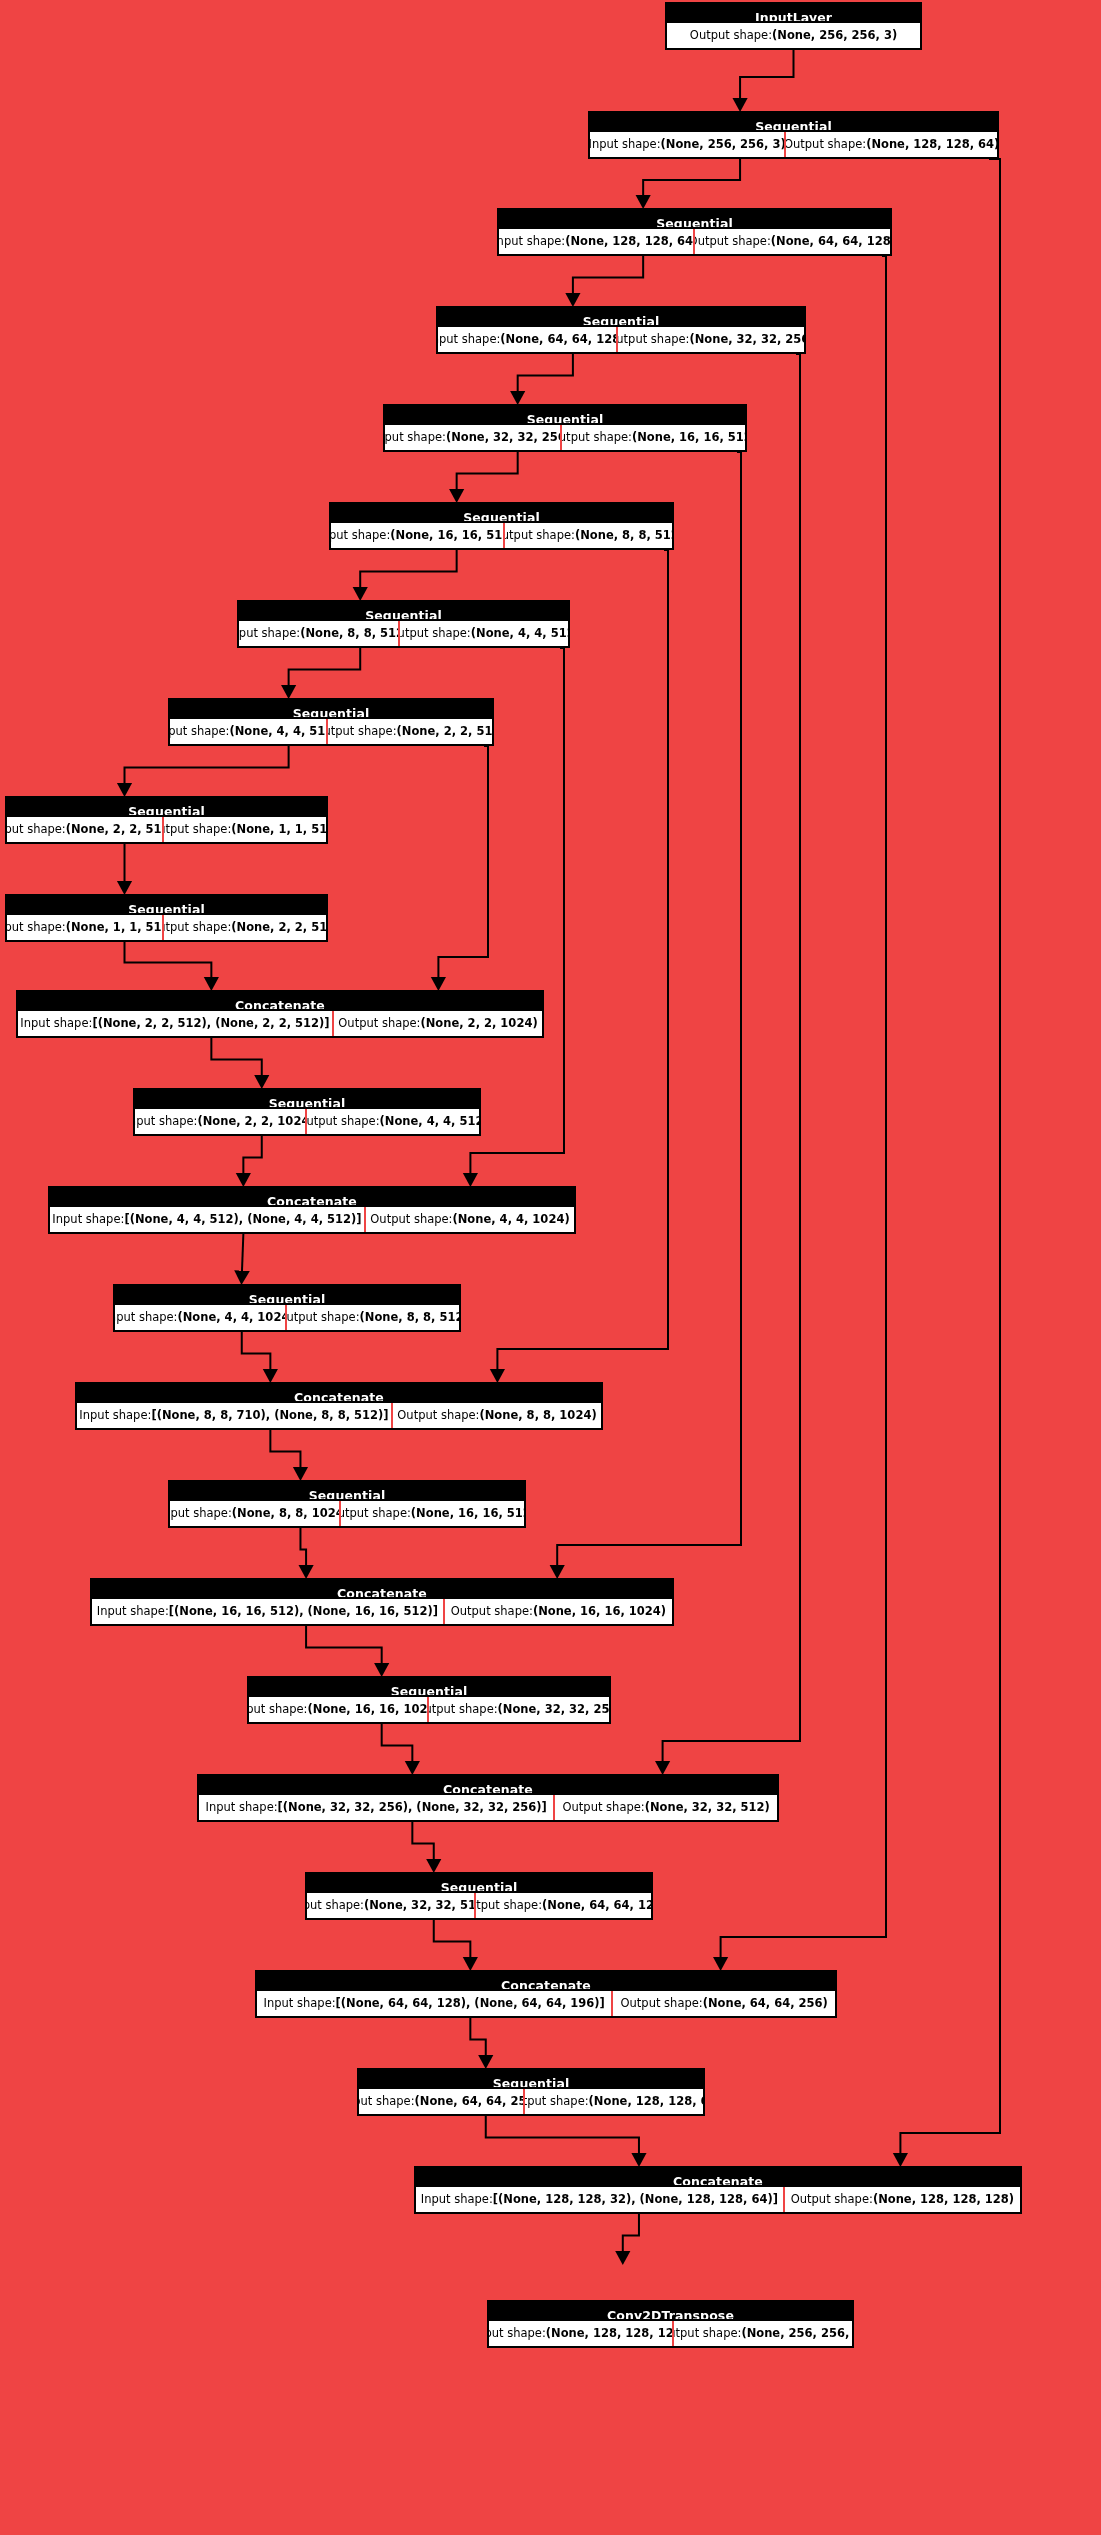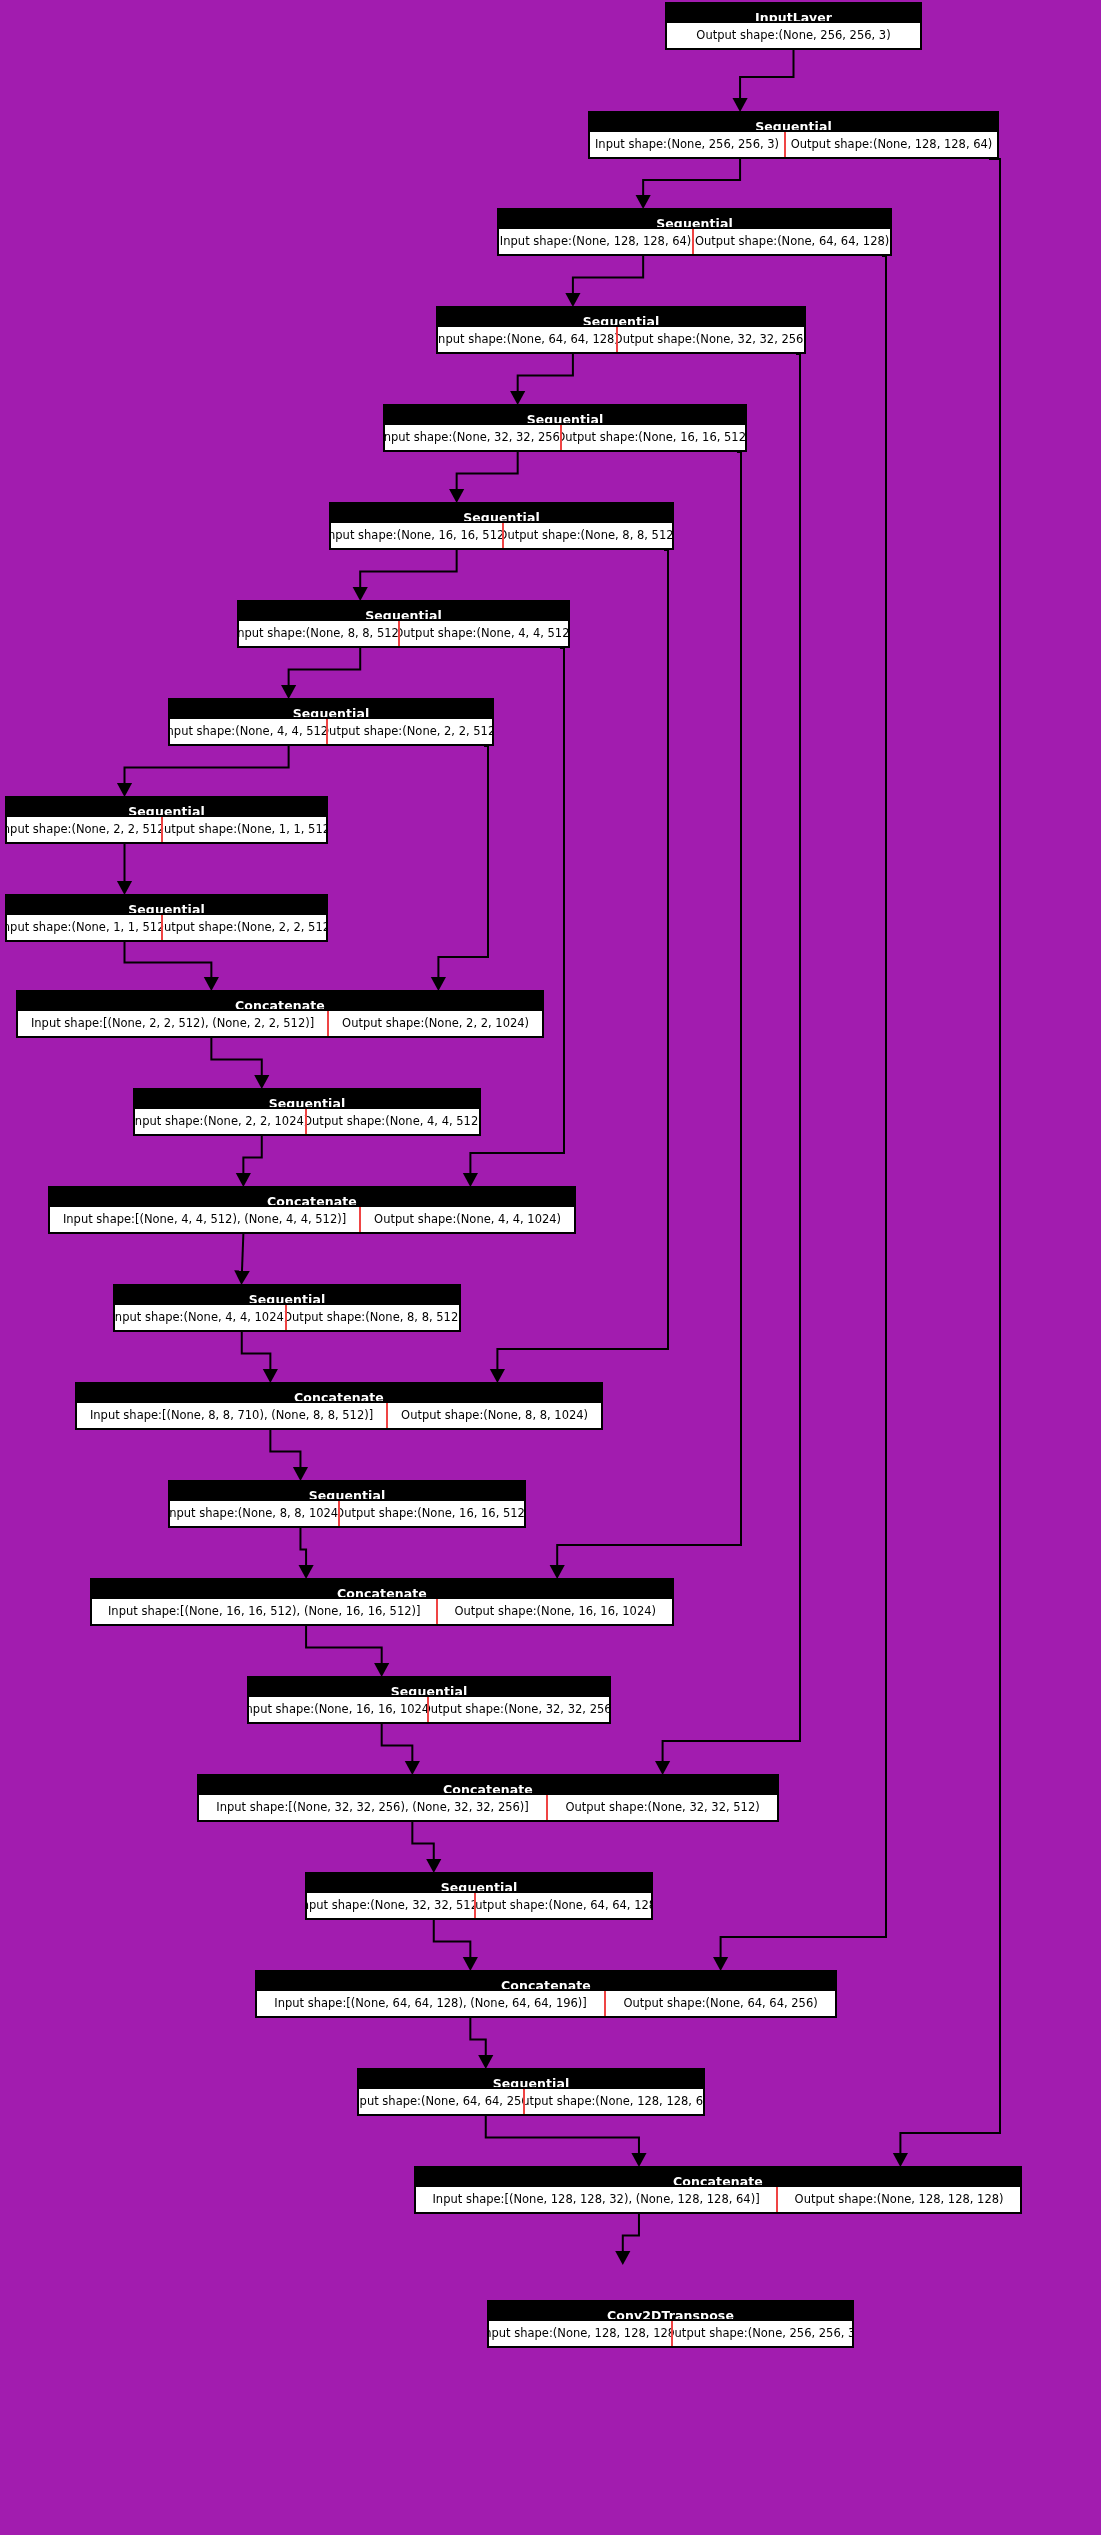--- a/index.html
+++ b/index.html
@@ -7,21 +7,21 @@
     padding: 0;
     background: #ffffff;
   }
   body {
     font-family: "DejaVu Sans", sans-serif;
   }
   #canvas {
     position: relative;
     width: 1101px;
     height: 2535px;
-    background: #a21caf;
+    background: #ef4444;
     overflow: hidden;
   }
   #edge-layer {
     position: absolute;
     left: 0;
     top: 0;
     width: 1101px;
     height: 2535px;
     pointer-events: none;
   }
@@ -62,21 +62,21 @@
     padding: 5px 8px 6px 8px;
     display: flex;
     align-items: center;
     justify-content: center;
     overflow: hidden;
   }
   .shape-cell.in-cell {
     border-right: 2px solid #ef4444;
   }
   .shape-cell b {
-    font-weight: normal;
+    font-weight: bold;
   }
   .shape-label {
     font-weight: normal;
   }
 </style>
 </head>
 <body>
 
 <div id="canvas">
   <svg id="edge-layer" viewBox="0 0 1101 2535">

